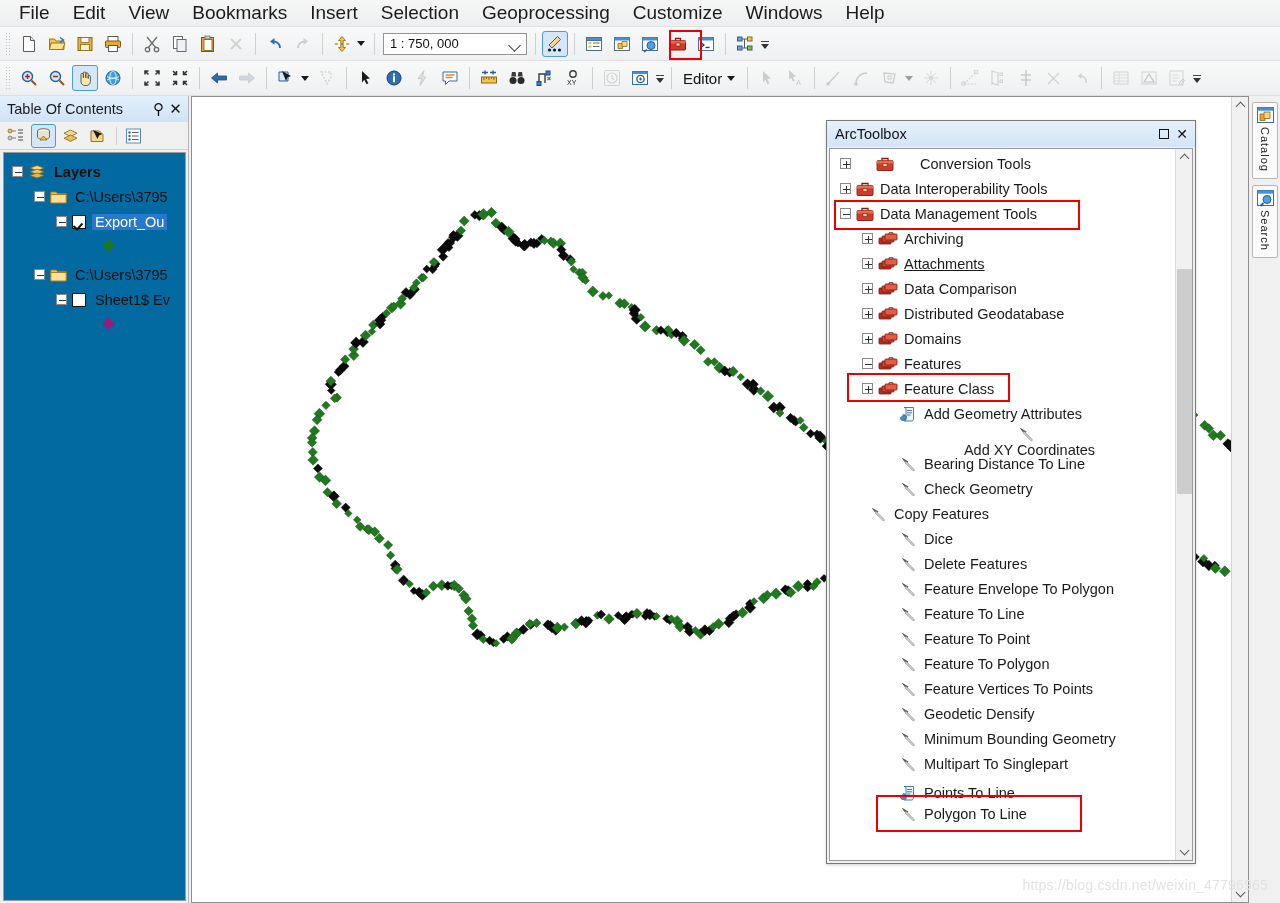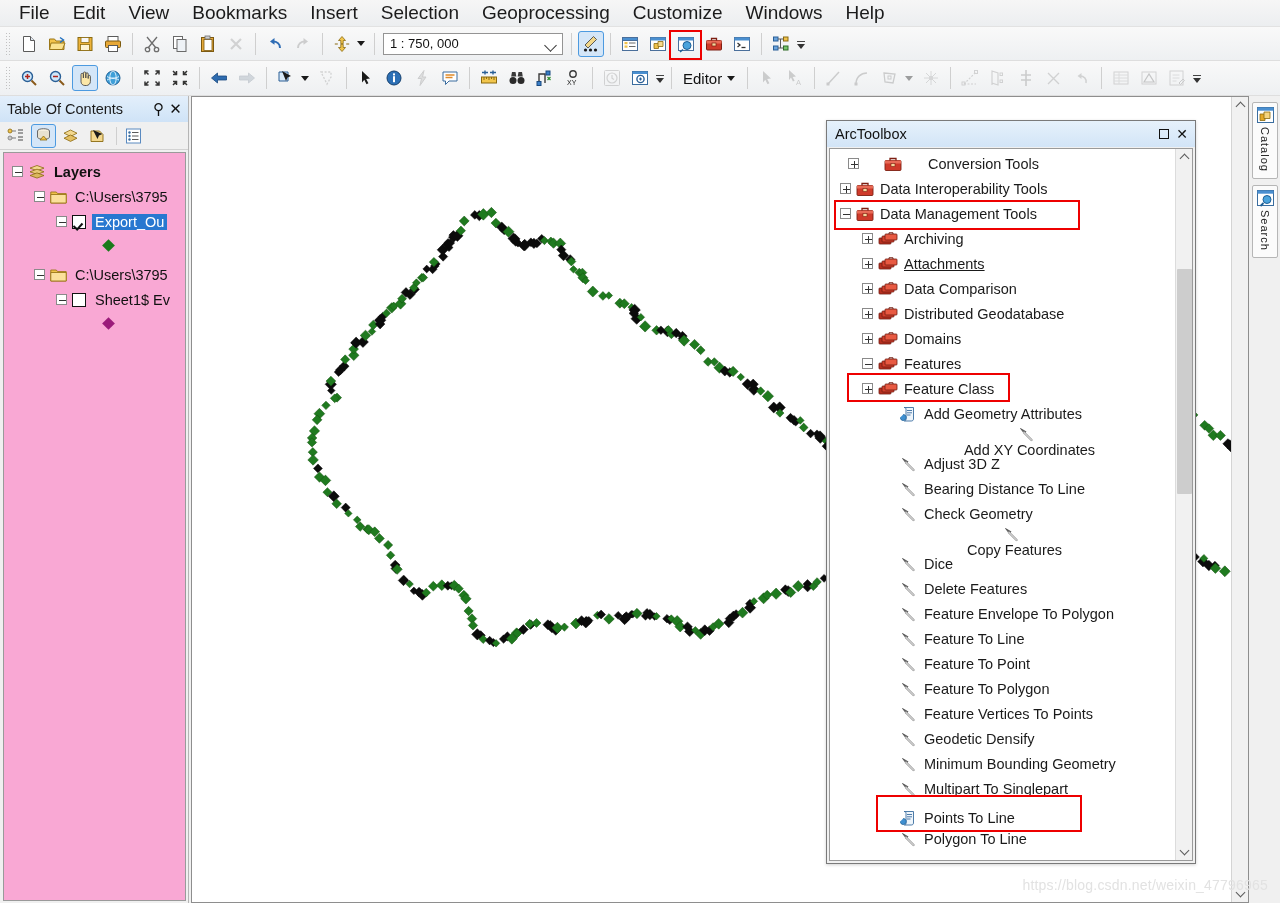--- a/index.html
+++ b/index.html
@@ -51,21 +51,21 @@
   .overflow {
     width: 12px; height: 26px; display:flex; flex-direction:column;
     align-items:center; justify-content:center; flex:0 0 auto; cursor:default;
   }
   .overflow i { display:block; width:8px; height:1px; background:#444; margin-top:2px;}
   .overflow .tri {
     width:0;height:0;border-left:4px solid transparent;border-right:4px solid transparent;
     border-top:5px solid #333; margin-top:2px;
   }
   .scalebox {
-    width: 180px; height: 22px; background: #fff; border: 1px solid #949494;
+    width: 144px; height: 22px; background: #fff; border: 1px solid #949494;
     display: flex; align-items: center; font-size: 13px; color: #111;
     padding-left: 6px; margin: 0 3px; flex: 0 0 auto; position: relative;
   }
   .scalebox .chev {
     position: absolute; right: 7px; top: 7px;
     width: 9px; height: 9px; border-left: 1.6px solid #333; border-bottom: 1.6px solid #333;
     transform: rotate(-45deg);
   }
   .dropcaret {
     width: 0; height: 0; border-left: 4px solid transparent; border-right: 4px solid transparent;
@@ -98,21 +98,21 @@
   .toc-toolbar {
     height: 28px; display: flex; align-items: center; padding-left: 4px;
     background: #f0f0f0; border-bottom: 1px solid #d2d2d2;
   }
   .toc-tbtn {
     width: 25px; height: 24px; margin-right: 2px; display:flex; align-items:center;
     justify-content:center; border:1px solid transparent; border-radius:3px; cursor: default;
   }
   .toc-tbtn.active { background:#d4e6f8; border:1px solid #4c9ae0; }
   .toc-tree {
-    flex: 1 1 auto; background: #f9a8d4; margin: 2px 2px 2px 3px;
+    flex: 1 1 auto; background: #0369a1; margin: 2px 2px 2px 3px;
     border: 1px solid #9a9a9a; overflow: hidden; position: relative;
     padding: 6px 0 0 0;
   }
   .tnode { display: flex; align-items: center; height: 25px; white-space: nowrap; font-size: 14.5px; color: #111; }
   .expander {
     width: 11px; height: 11px; border: 1px solid #8a8a8a; background: #fff;
     margin-right: 5px; flex: 0 0 auto; position: relative; cursor: default;
   }
   .expander::before {
     content:""; position:absolute; left:2px; top:4.5px; width:7px; height:1.6px; background:#333;
@@ -1216,21 +1216,21 @@
   <div class="atbox">
     <div class="atbox-title">
       <span class="t">ArcToolbox</span>
       <span class="max">
           <span class="sq"></span>
         </span>
       <span class="cls">✕</span>
     </div>
     <div class="atbox-body">
       <div class="atlist" id="atlist">
-          <div class="atrow" style="padding-left: 18px; gap: 20px;">
+          <div class="atrow" style="padding-left: 10px; gap: 20px;">
             <span class="expander plus"></span>
             <span style="margin-right: 6px; display: flex; align-items: center; flex: 0 0 auto;">
               <svg width="18" height="16" viewBox="0 0 18 16">
                 <rect x="1" y="4.5" width="16" height="10" rx="1" fill="#cf3a2a" stroke="#7d1f12" stroke-width=".9"></rect>
                 <rect x="1" y="4.5" width="16" height="3" fill="#e86a56"></rect>
                 <path d="M6 4.5V2.5h6v2" fill="none" stroke="#7d1f12" stroke-width="1.3"></path>
                 <rect x="7" y="7.5" width="4" height="3" fill="#f6d79a" stroke="#7d1f12" stroke-width=".6"></rect>
               </svg>
             </span>
             <span>Conversion Tools</span>
@@ -1367,45 +1367,34 @@
           </div>
           <div class="atrow" style="padding-left: 54px;">
             <span style="width: 16px; flex: 0 0 auto;"></span>
             <span style="margin-right: 6px; display: flex; align-items: center; flex: 0 0 auto;">
               <svg width="18" height="16" viewBox="0 0 18 16">
                 <path d="M2.5 2.5l5.5 3.2-1.6 1.8z" fill="#6e6e6e" stroke="#3a3a3a" stroke-width=".7"></path>
                 <path d="M6 6.5L13.5 14" stroke="#9a9a9a" stroke-width="2.4" stroke-linecap="round"></path>
                 <path d="M6 6.5L13.5 14" stroke="#cfcfcf" stroke-width="1.1" stroke-linecap="round"></path>
               </svg>
             </span>
-            <span>Adjust 3D Z</span>
+            <span>Bearing Distance To Line</span>
           </div>
           <div class="atrow" style="padding-left: 54px;">
             <span style="width: 16px; flex: 0 0 auto;"></span>
             <span style="margin-right: 6px; display: flex; align-items: center; flex: 0 0 auto;">
               <svg width="18" height="16" viewBox="0 0 18 16">
                 <path d="M2.5 2.5l5.5 3.2-1.6 1.8z" fill="#6e6e6e" stroke="#3a3a3a" stroke-width=".7"></path>
                 <path d="M6 6.5L13.5 14" stroke="#9a9a9a" stroke-width="2.4" stroke-linecap="round"></path>
                 <path d="M6 6.5L13.5 14" stroke="#cfcfcf" stroke-width="1.1" stroke-linecap="round"></path>
               </svg>
             </span>
-            <span>Bearing Distance To Line</span>
-          </div>
-          <div class="atrow" style="padding-left: 54px;">
-            <span style="width: 16px; flex: 0 0 auto;"></span>
-            <span style="margin-right: 6px; display: flex; align-items: center; flex: 0 0 auto;">
-              <svg width="18" height="16" viewBox="0 0 18 16">
-                <path d="M2.5 2.5l5.5 3.2-1.6 1.8z" fill="#6e6e6e" stroke="#3a3a3a" stroke-width=".7"></path>
-                <path d="M6 6.5L13.5 14" stroke="#9a9a9a" stroke-width="2.4" stroke-linecap="round"></path>
-                <path d="M6 6.5L13.5 14" stroke="#cfcfcf" stroke-width="1.1" stroke-linecap="round"></path>
-              </svg>
-            </span>
             <span>Check Geometry</span>
           </div>
-          <div class="atrow" style="padding-left: 24px; flex-direction: column;">
+          <div class="atrow" style="padding-left: 24px;">
             <span style="width: 16px; flex: 0 0 auto;"></span>
             <span style="margin-right: 6px; display: flex; align-items: center; flex: 0 0 auto;">
               <svg width="18" height="16" viewBox="0 0 18 16">
                 <path d="M2.5 2.5l5.5 3.2-1.6 1.8z" fill="#6e6e6e" stroke="#3a3a3a" stroke-width=".7"></path>
                 <path d="M6 6.5L13.5 14" stroke="#9a9a9a" stroke-width="2.4" stroke-linecap="round"></path>
                 <path d="M6 6.5L13.5 14" stroke="#cfcfcf" stroke-width="1.1" stroke-linecap="round"></path>
               </svg>
             </span>
             <span>Copy Features</span>
           </div>

